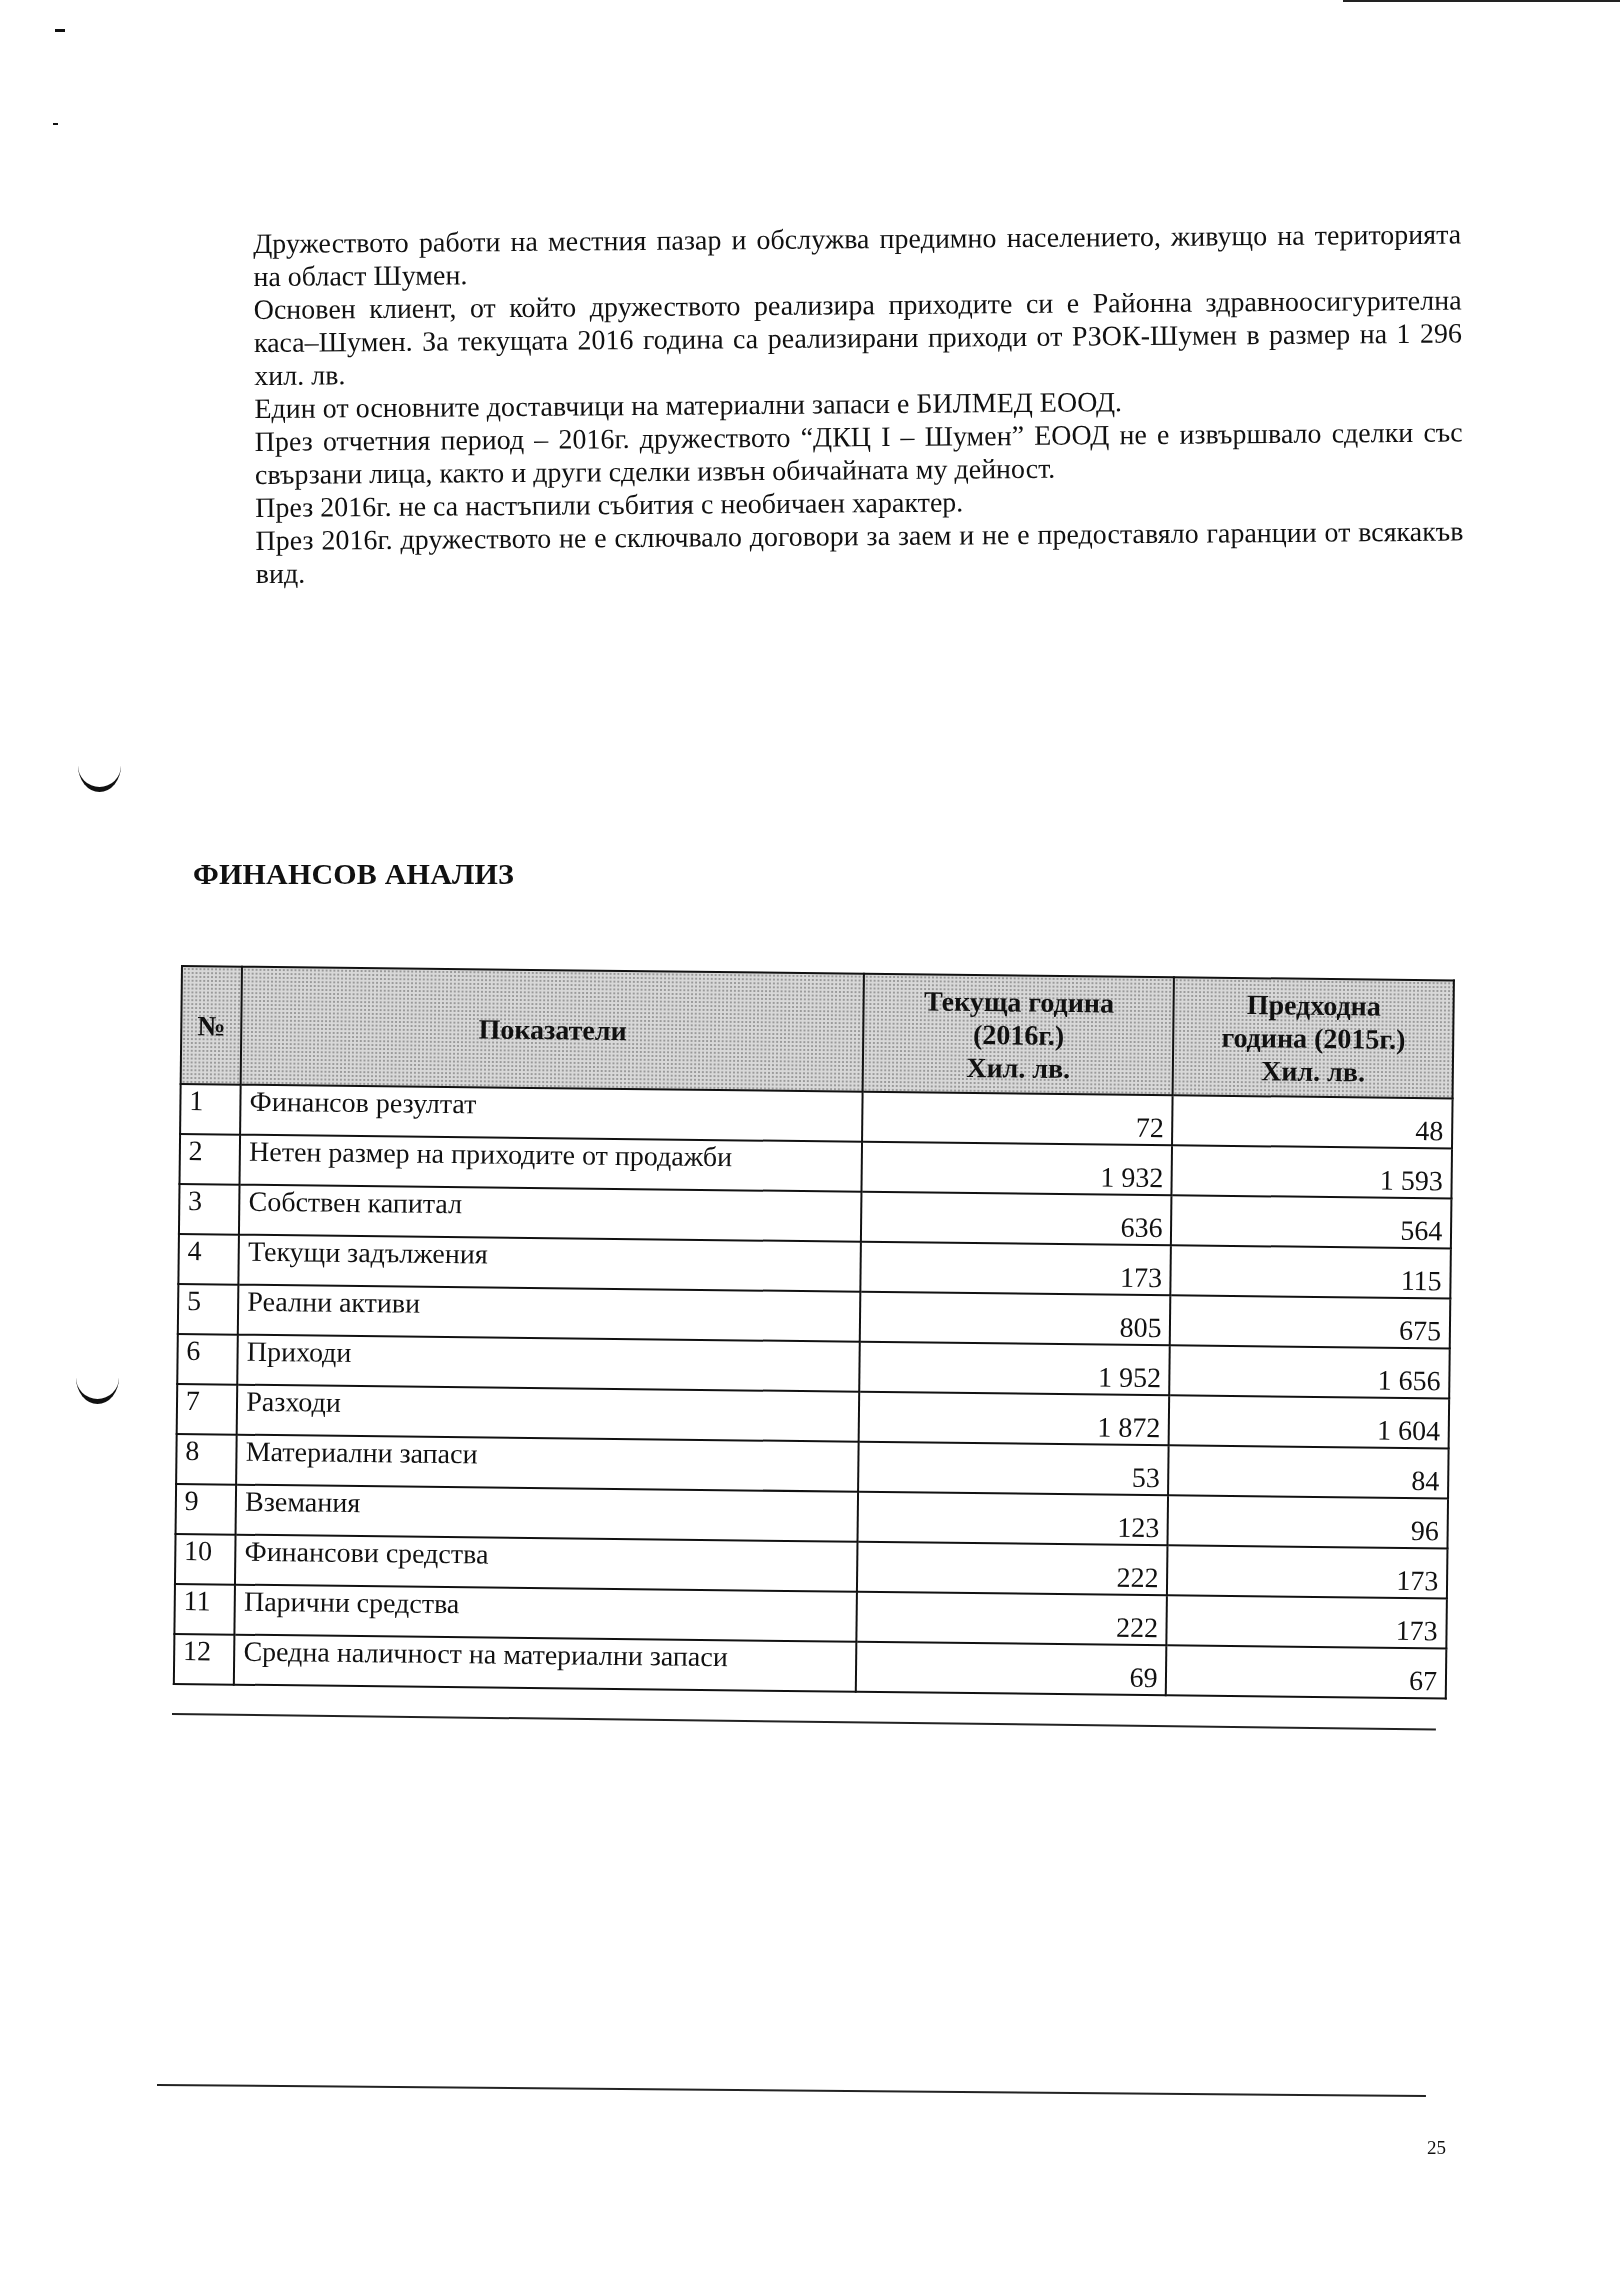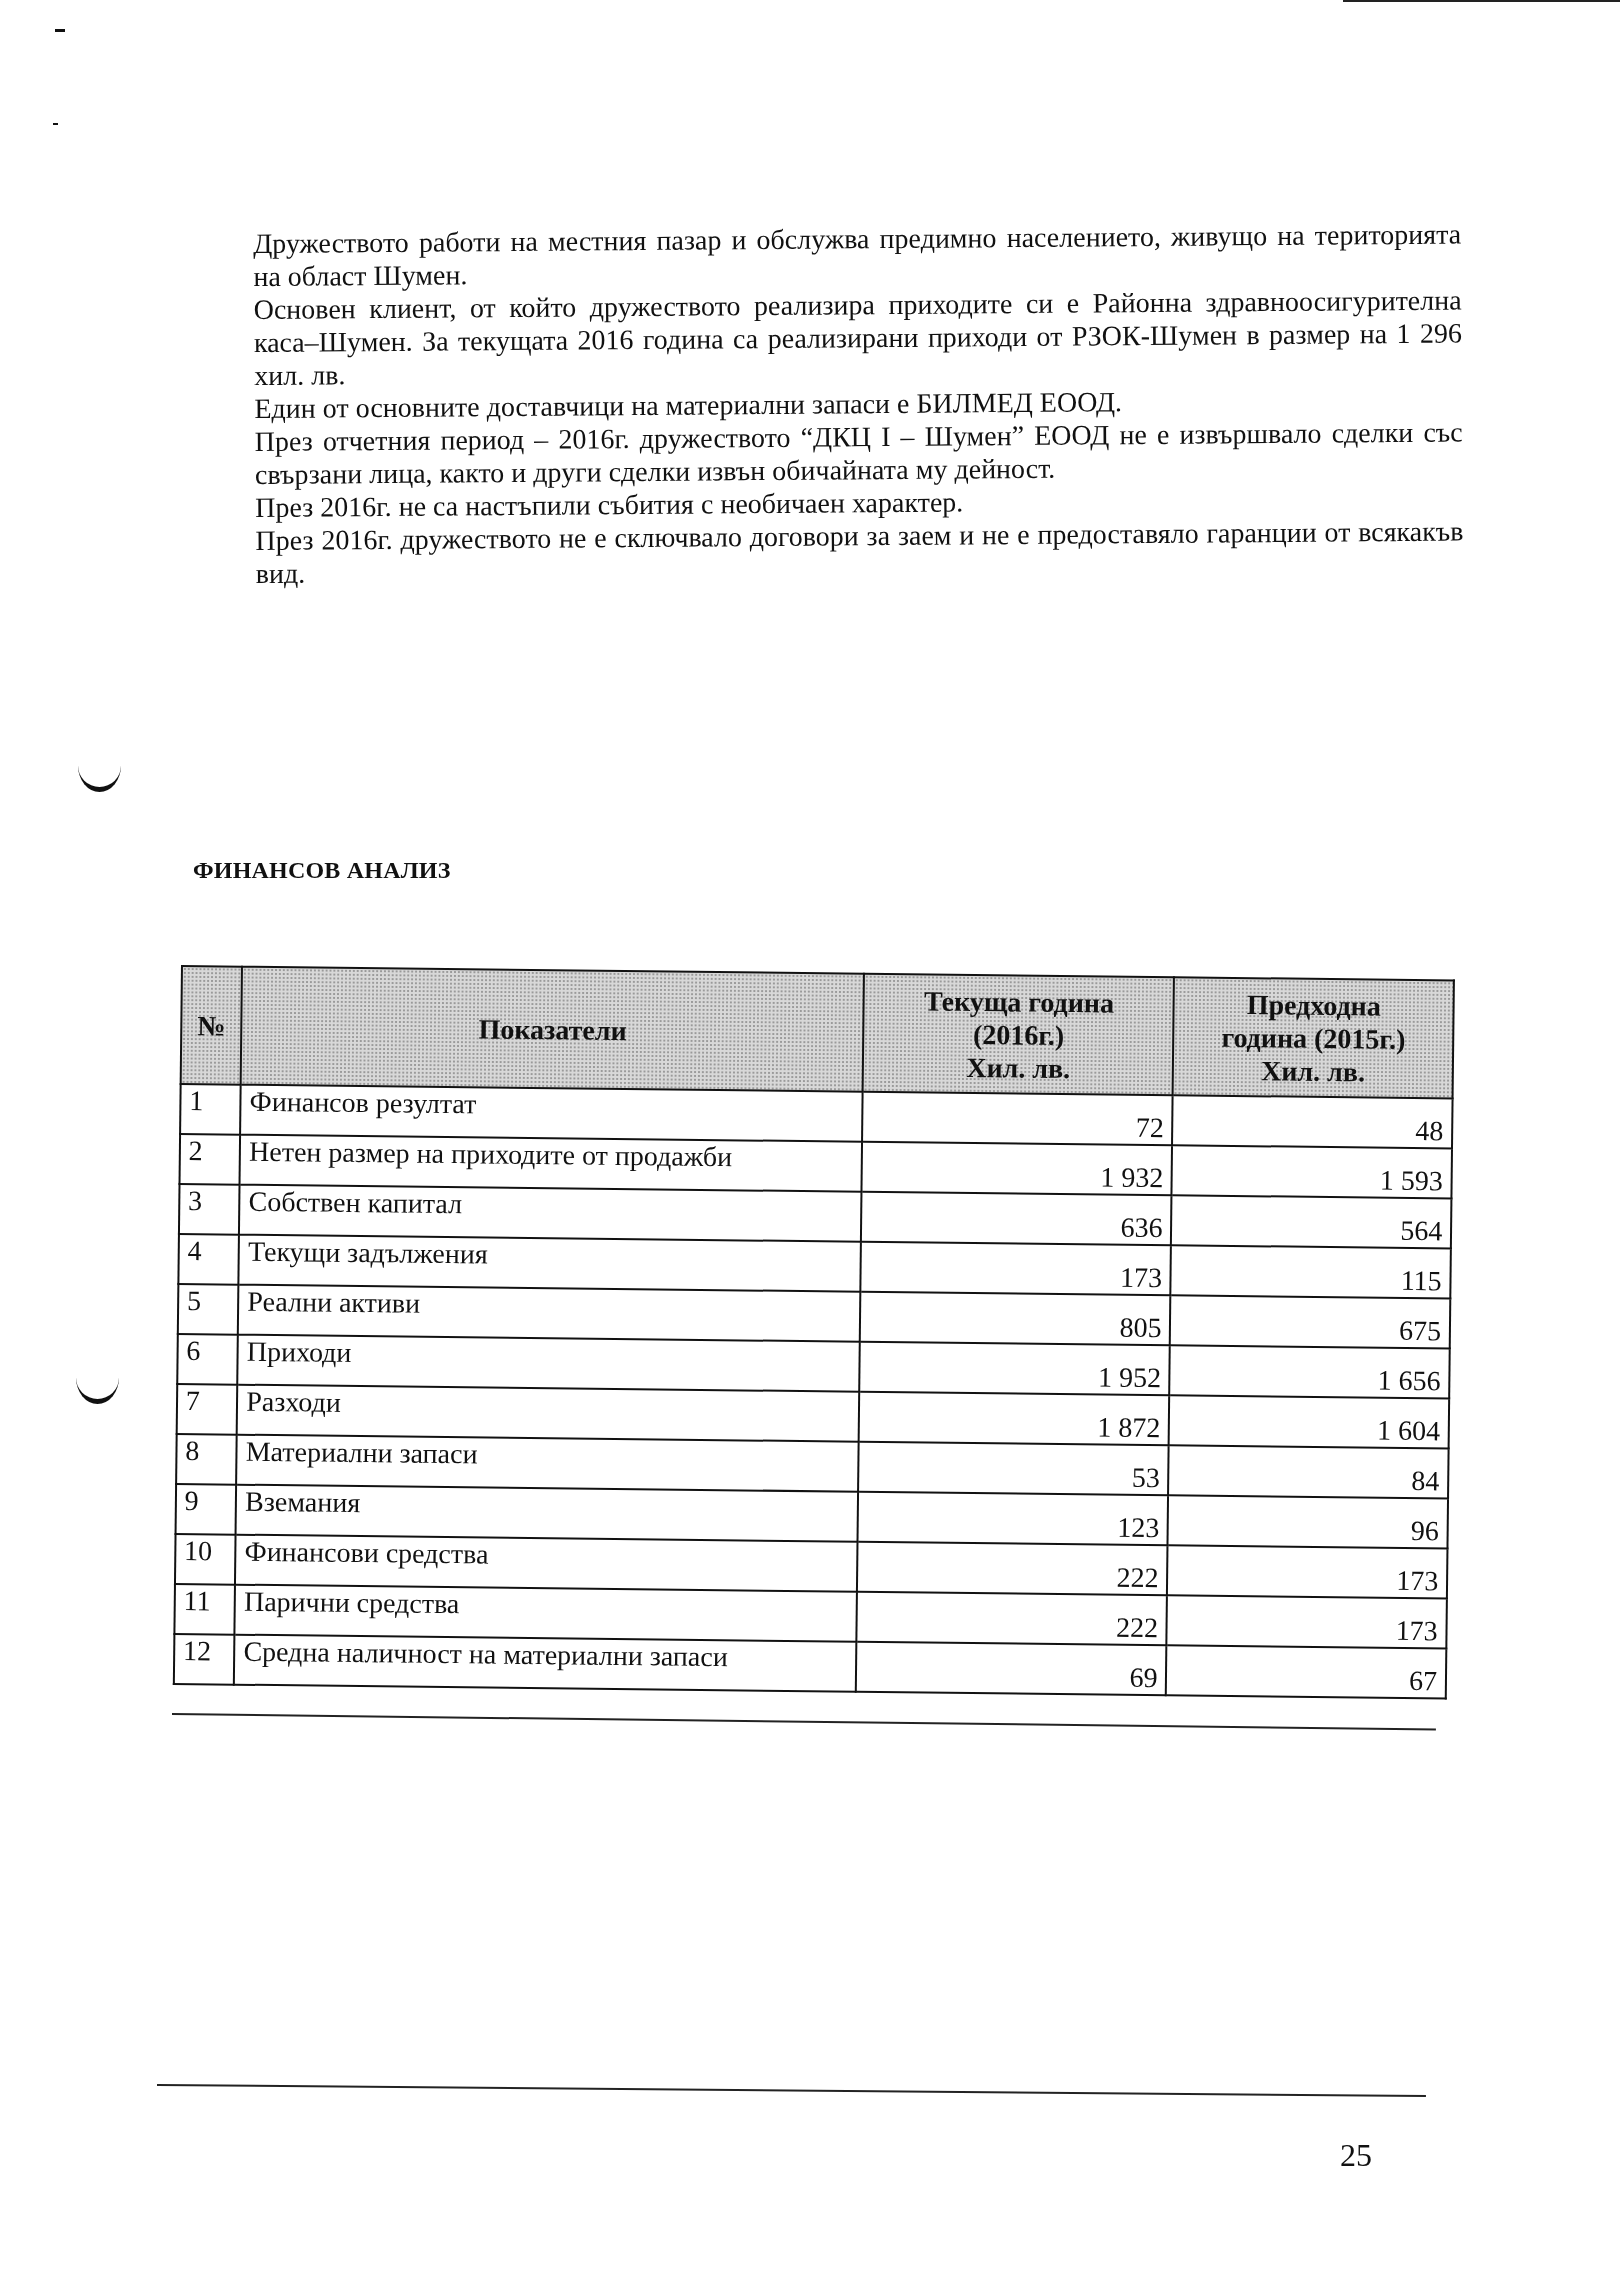--- a/index.html
+++ b/index.html
@@ -46,21 +46,21 @@
     }
     .body-text p {
       margin: 0;
       text-align: justify;
       text-align-last: left;
     }
     .section-title {
       position: absolute;
       left: 193px;
       top: 857px;
-      font-size: 24px;
+      font-size: 30px;
       font-weight: bold;
       letter-spacing: 0.2px;
     }
     .table-wrap {
       position: absolute;
       left: 181px;
       top: 965px;
       width: 1274px;
       transform: rotate(0.65deg);
       transform-origin: left top;
@@ -108,23 +108,23 @@
       padding-bottom: 2px;
     }
     .rule {
       position: absolute;
       height: 2px;
       background: #222;
       transform-origin: left center;
     }
     .page-number {
       position: absolute;
-      left: 1340px;
+      left: 1427px;
       top: 2137px;
-      font-size: 32px;
+      font-size: 19px;
       font-family: Liberation Serif, serif;
     }
   </style>
 </head>
 <body>
 
 <div class="top-rule"></div>
 <div class="scan-mark" style="left:55px;top:29px;width:9.8px;height:2.9px;"></div>
 <div class="scan-mark" style="left:53px;top:123px;width:4.9px;height:2px;"></div>
 

